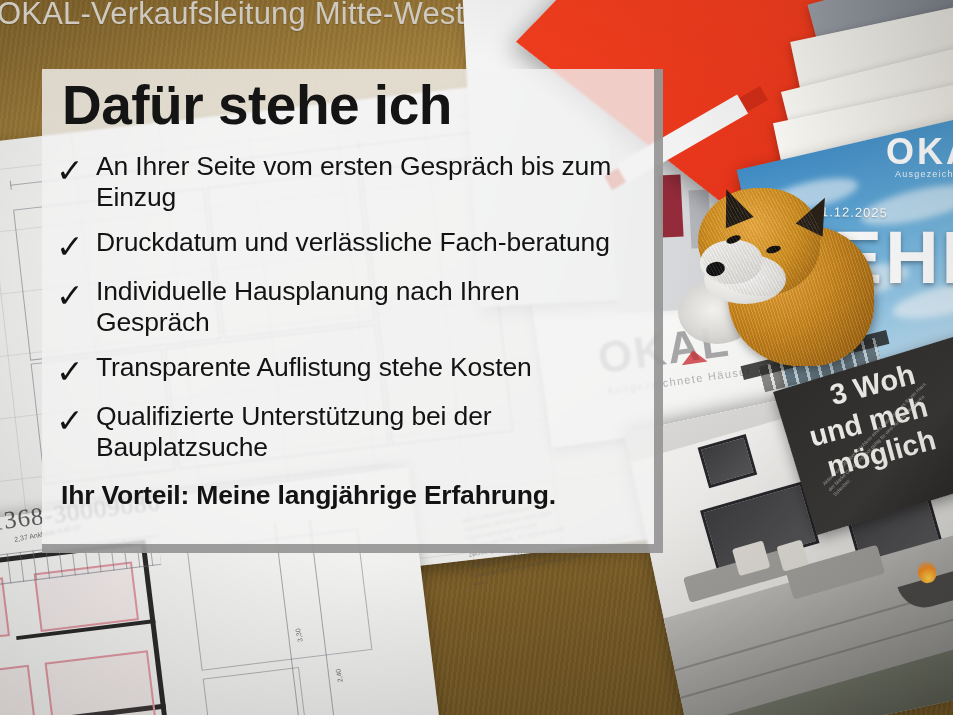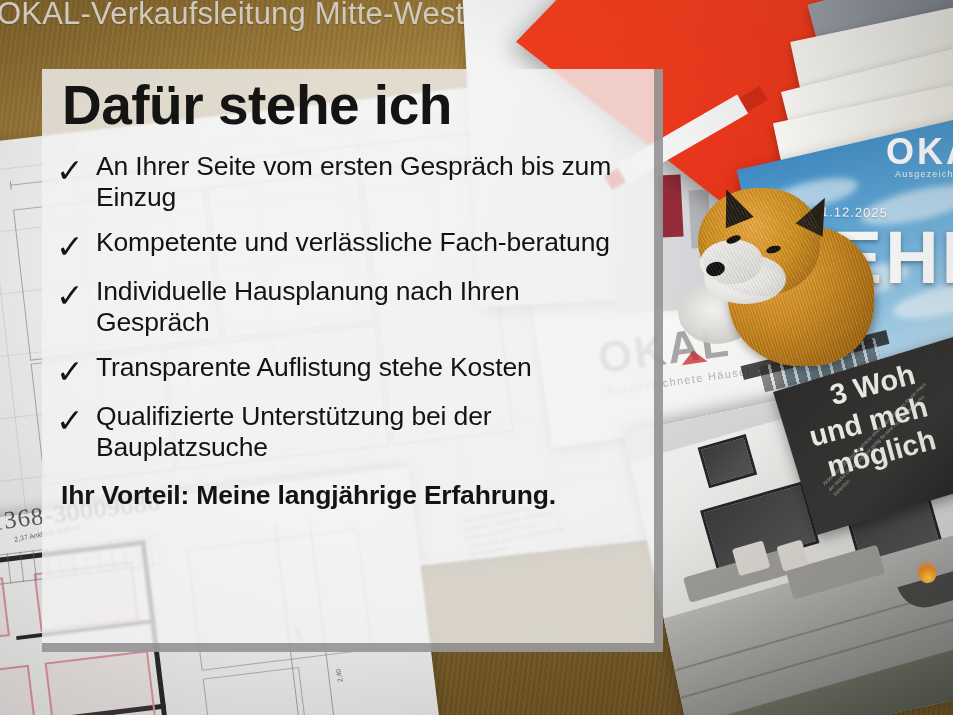--- a/index.html
+++ b/index.html
@@ -354,21 +354,21 @@
     color:#cfcac1;
     letter-spacing:.2px;
     white-space:nowrap;
     text-shadow:0 1px 1px rgba(0,0,0,.18);
   }
 
   
   .panel{
     position:absolute;
     left:42px; top:69px;
-    width:621px; height:583px;
+    width:621px; height:484px;
     background: rgba(243,243,243,0.80);
     box-sizing:border-box;
     border-right:9px solid rgba(124,124,124,0.72);
     border-bottom:9px solid rgba(124,124,124,0.72);
     backdrop-filter: blur(1px);
   }
   .panel-inner{
     position:relative;
     width:100%;height:100%;
     padding: 6px 16px 0 14px;
@@ -563,21 +563,21 @@
 
       <h1 class="headline">Dafür stehe ich</h1>
 
       <ul class="bullets">
         <li class="bullet">
           <span class="check">✓</span>
           <span class="btext">An Ihrer Seite vom ersten Gespräch bis zum Einzug</span>
         </li>
         <li class="bullet">
           <span class="check">✓</span>
-          <span class="btext">Kompetente und verlässliche Fach-beratung</span>
+          <span class="btext">Druckdatum und verlässliche Fach-beratung</span>
         </li>
         <li class="bullet">
           <span class="check">✓</span>
           <span class="btext">Individuelle Hausplanung nach Ihren Gespräch</span>
         </li>
         <li class="bullet">
           <span class="check">✓</span>
           <span class="btext">Transparente Auflistung stehe Kosten</span>
         </li>
         <li class="bullet">

